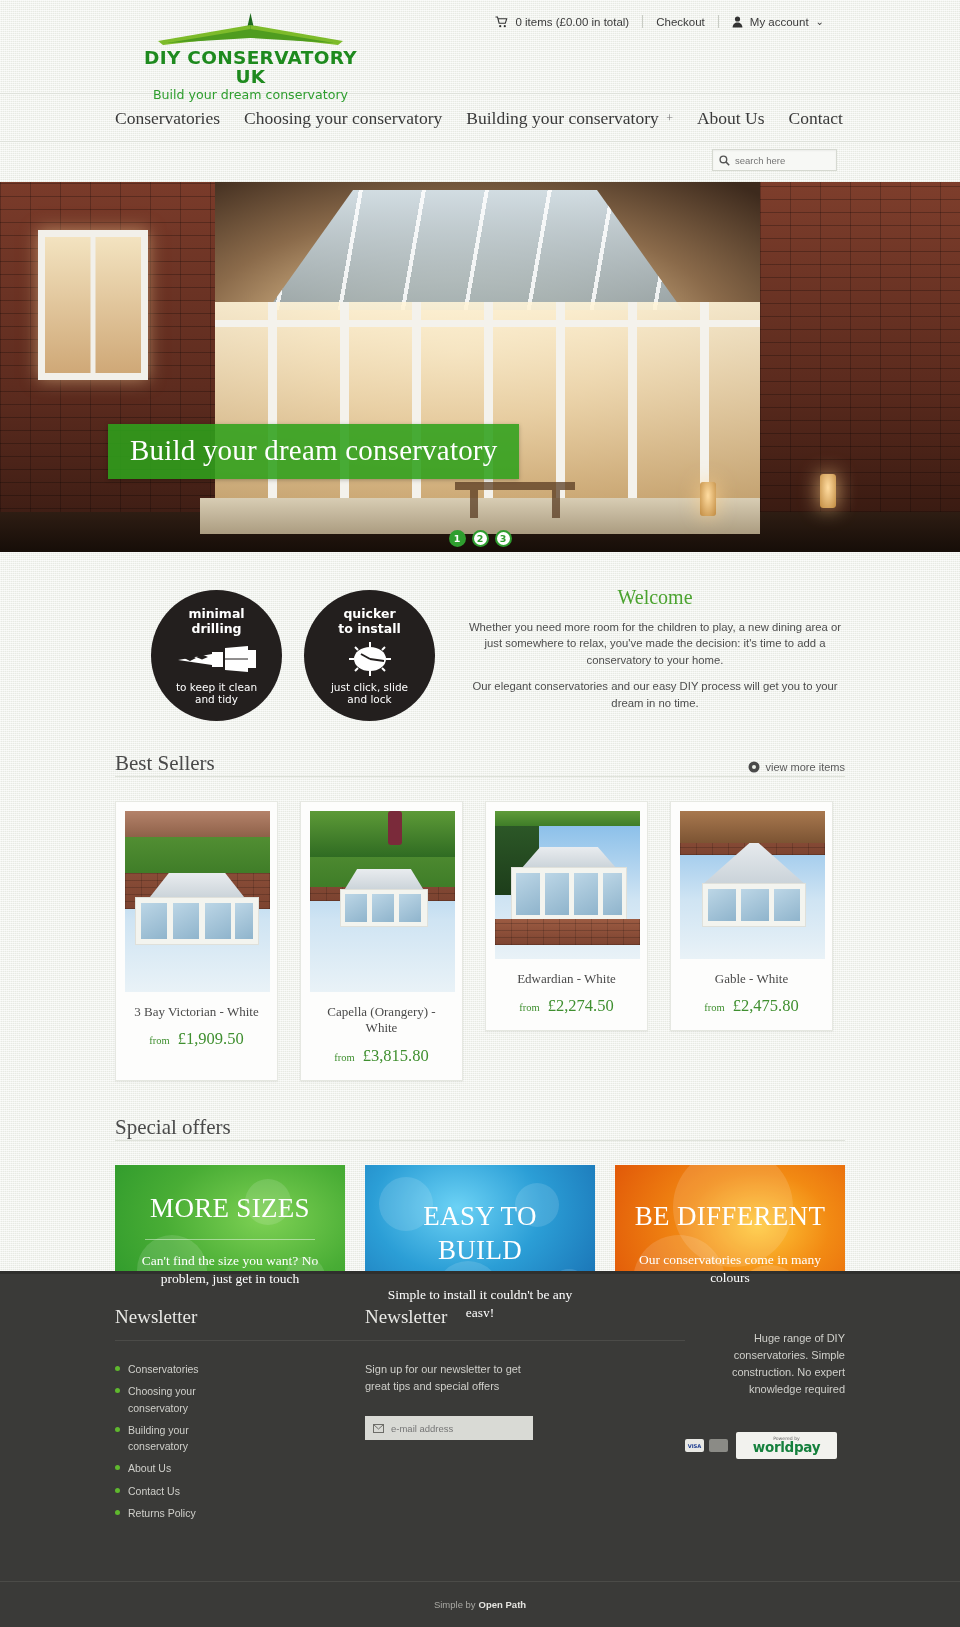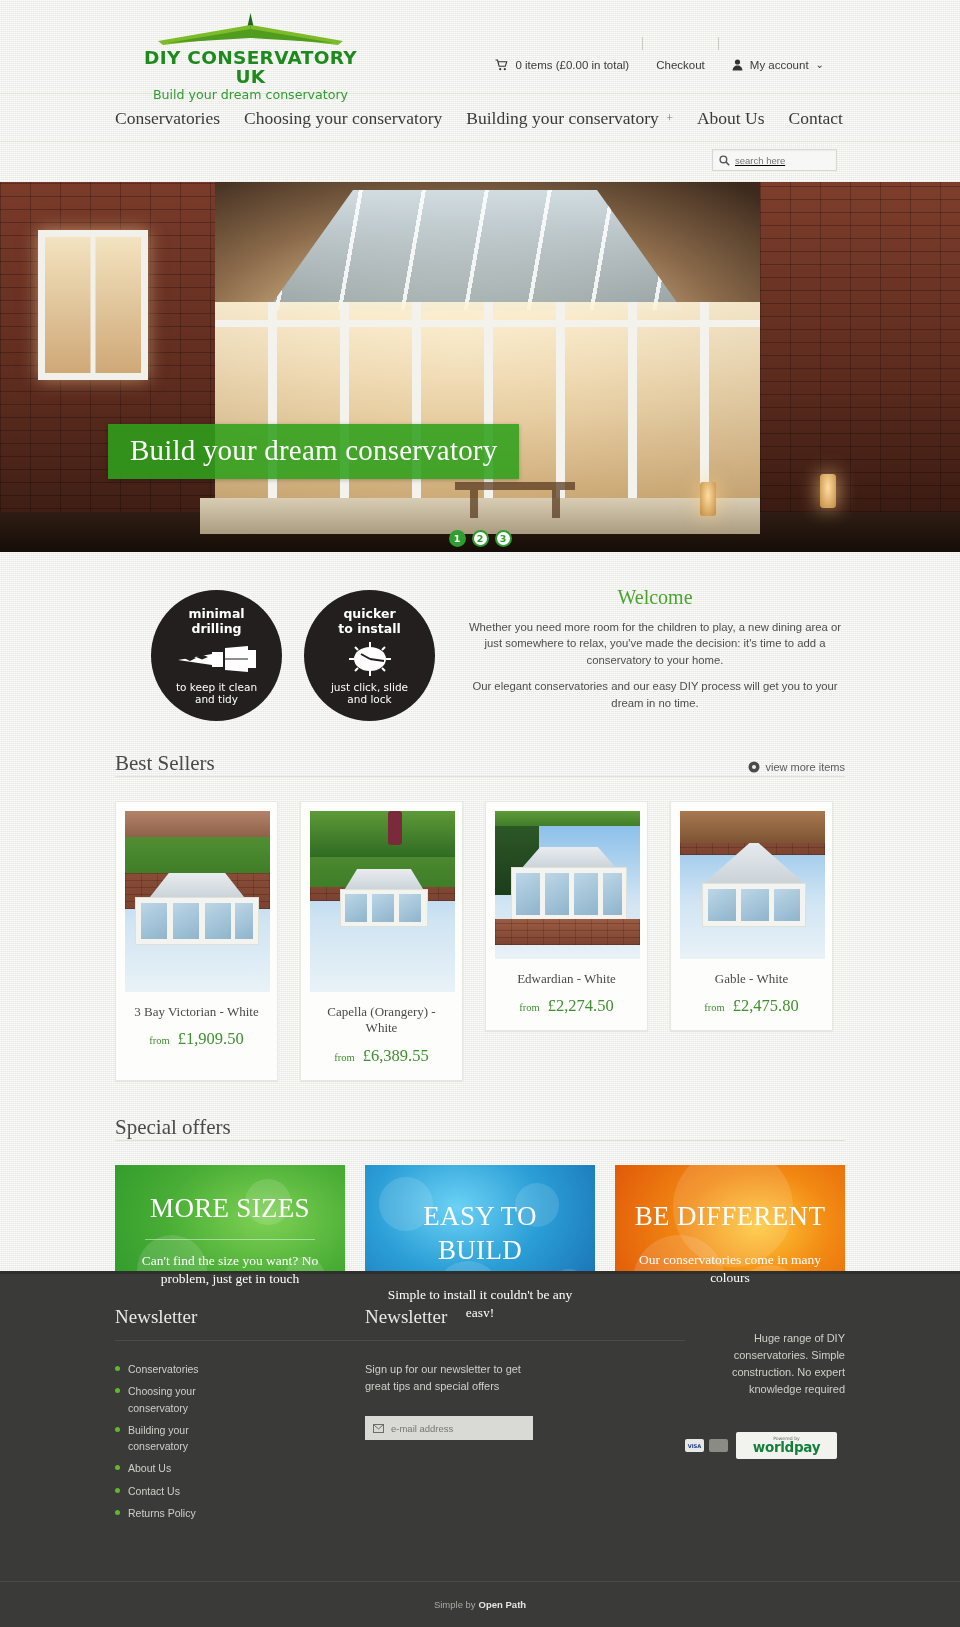--- a/index.html
+++ b/index.html
@@ -37,21 +37,21 @@
   .logo-tag {
     font-family: "DejaVu Sans", sans-serif;
     font-size: 12.6px; color: #2f9e2f; margin-top: 3px; line-height: 1;
   }
 
   .utilbar {
     position: absolute; right: 8px; top: 15px;
     display: flex; align-items: center; gap: 0;
     font-size: 11.5px; color: #3b3b3b;
   }
-  .utilbar .u-item { display: flex; align-items: flex-start; gap: 7px; padding: 0 13px; margin-top: 44px; }
+  .utilbar .u-item { display: flex; align-items: flex-start; gap: 7px; padding: 0 13px; }
   .utilbar .sep { width: 1px; height: 13px; background: #c9ccc5; }
   .ic { display: inline-block; line-height: 0; }
 
   
   #navbar {
     border-top: 1px solid #dfe2db;
     border-bottom: 1px solid #dfe2db;
     height: 49px;
   }
   #navbar .wrap { display: flex; align-items: center; height: 49px; }
@@ -65,21 +65,20 @@
   .navlink .plus { font-size: 12px; color: #777; vertical-align: 2px; margin-left: 3px; }
 
   
   #searchrow { height: 40px; position: relative; }
   .searchbox {
     position: absolute; right: 8px; top: 7px;
     width: 125px; height: 22px;
     background: #f7f8f5; border: 1px solid #d6d9d1;
     display: flex; align-items: center; padding: 0 6px; gap: 5px;
     box-shadow: inset 0 1px 2px rgba(0,0,0,.05);
-    text-decoration: underline;
   }
   .searchbox input {
     border: 0; outline: 0; background: transparent;
     font-size: 9.5px; color: #9a9a9a; width: 100%;
     font-family: "Liberation Sans", sans-serif;
   }
 
   
   #hero {
     width: 960px; height: 370px; position: relative; overflow: hidden;
@@ -560,21 +559,21 @@
           <div class="wcons" style="left:30px; top:78px; width:88px; height:38px;"></div>
           <div class="pane" style="left:35px; top:83px; width:22px; height:28px;"></div>
           <div class="pane" style="left:62px; top:83px; width:22px; height:28px;"></div>
           <div class="pane" style="left:89px; top:83px; width:22px; height:28px;"></div>
           <div style="position:absolute; left:0; bottom:0; width:100%; height:46px; background:linear-gradient(180deg,#5d9a37,#2f6b22);"></div>
           <div style="position:absolute; left:78px; bottom:12px; width:14px; height:34px; background:#7a2a3a; border-radius:3px;"></div>
         </div>
         <div class="p-name">Capella (Orangery) - White</div>
         <div class="p-price">
           <span class="from">from</span>
-          <span class="amt">£6,389.55</span>
+          <span class="amt">£3,815.80</span>
         </div>
       </div>
 
       <div class="card" style="align-self:flex-start;">
         <div class="thumb" style="height:148px;">
           <div class="sky2"></div>
           <div style="position:absolute; left:0; top:0; width:44px; height:84px; background:linear-gradient(180deg,#2f5d2a,#1d3d1a);"></div>
           <div class="wroof" style="left:14px; top:36px; width:120px; height:22px; clip-path:polygon(10% 100%,26% 0,74% 0,90% 100%);"></div>
           <div class="wcons" style="left:16px; top:56px; width:116px; height:54px;"></div>
           <div class="pane" style="left:21px; top:62px; width:24px; height:42px;"></div>

